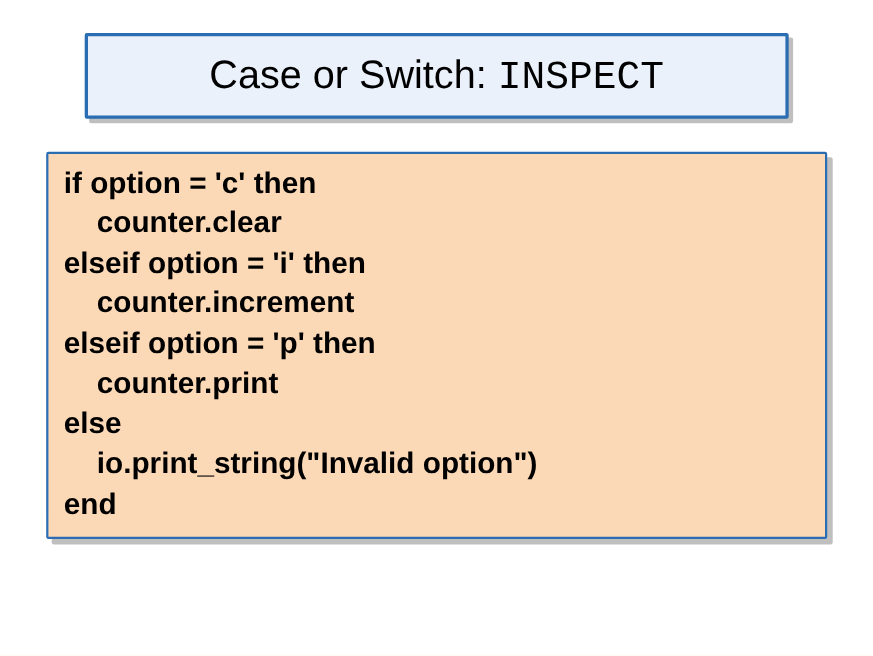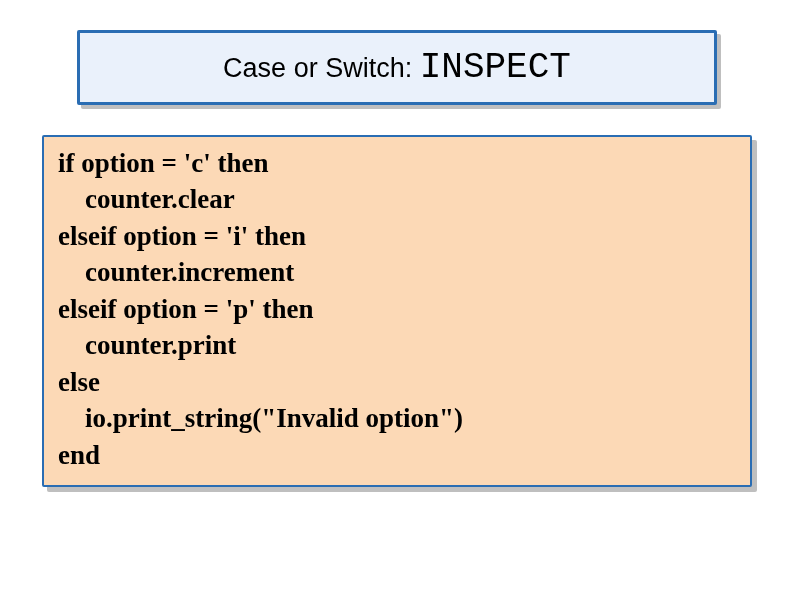--- a/index.html
+++ b/index.html
@@ -22,21 +22,21 @@
     border: 3px solid #2a6db3;
     border-radius: 2px;
     box-shadow: 4px 4px 0 #bfbfbf;
     padding: 14px 20px;
     margin: 0 auto;
     width: 640px;
     box-sizing: border-box;
     text-align: center;
   }
   .title-box .t1 {
-    font-size: 27px;
+    font-size: 36px;
     color: #000;
     font-family: Arial, Helvetica, sans-serif;
   }
   .title-box .t2 {
     font-size: 36px;
     font-weight: normal;
     color: #000;
     font-family: "Courier New", Courier, monospace;
   }
   .code-box {
@@ -46,21 +46,21 @@
     border-radius: 2px;
     box-shadow: 5px 5px 0 #bfbfbf;
     padding: 8px 14px 12px 14px;
     box-sizing: border-box;
     width: 710px;
     margin-left: auto;
     margin-right: auto;
   }
   .code-box pre {
     margin: 0;
-    font-family: Liberation Serif, serif;
+    font-family: Liberation Sans, sans-serif;
     font-weight: bold;
     font-size: 27px;
     line-height: 1.35;
     color: #000;
     white-space: pre;
   }
 </style>
 </head>
 <body>
 

